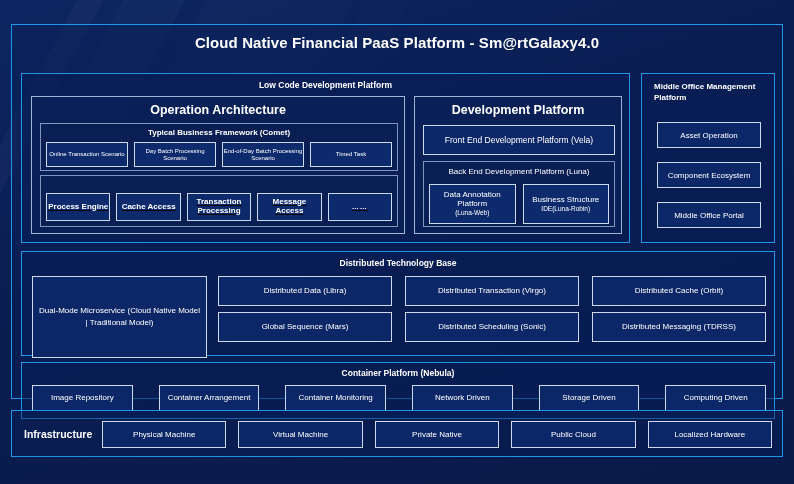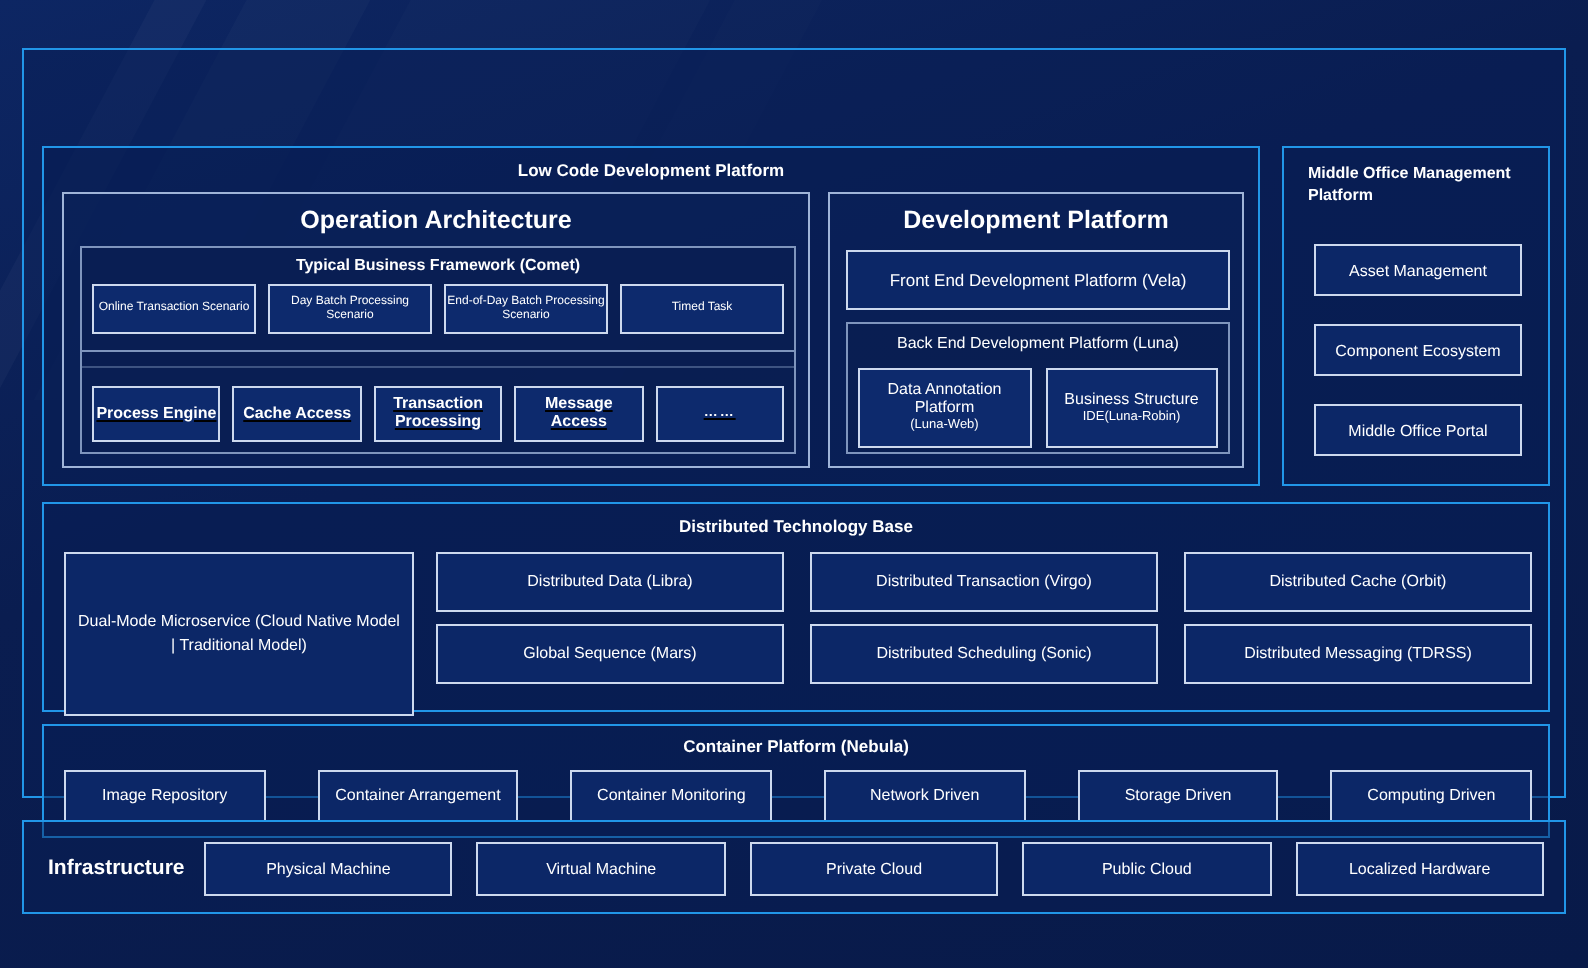--- a/index.html
+++ b/index.html
@@ -102,21 +102,21 @@
     position: absolute;
     border: 1px solid #7f95bd;
     background: rgba(9,29,80,0.55);
   }
   .sub-title {
     position: absolute; top: 4px; left: 0; width: 100%;
     text-align: center; color: #ffffff; font-weight: bold;
     font-size: 8px;
   }
 
-  #comet     { left: 8px; top: 26px; width: 358px; height: 61px; }
+  #comet     { left: 8px; top: 26px; width: 358px; height: 48px; }
   #gravity   { left: 8px; top: 78px; width: 358px; height: 52px; }
 
   .chip-row { position: absolute; top: 18px; left: 5px; right: 5px; display: flex; gap: 6px; }
   #comet .chip-row   { height: 25px; }
   #gravity .chip-row { height: 28px; top: 17px; text-decoration: underline; }
 
   .chip {
     flex: 1;
     border: 1px solid #cdd9ee;
     background: #0d2a6d;
@@ -251,20 +251,21 @@
 
 <div id="stage">
 
   <div class="sheen s1"></div>
   <div class="sheen s2"></div>
   <div class="sheen s3"></div>
   <div class="sheen s4"></div>
 
   <div id="main-frame">
 
+    <div id="page-title" class="hdr">Cloud Native Financial PaaS Platform - Sm@rtGalaxy4.0</div>
 
     <div id="lowcode" class="cyan-frame">
       <div id="lowcode-title" class="hdr">Low Code Development Platform</div>
 
       <div id="op-arch">
         <div id="op-arch-title" class="hdr">Operation Architecture</div>
 
         <div id="comet" class="sub-panel">
           <div class="sub-title">Typical Business Framework (Comet)</div>
           <div class="chip-row">
@@ -302,21 +303,21 @@
               <span>Business Structure</span>
               <span class="sm">IDE(Luna-Robin)</span>
             </div>
           </div>
         </div>
       </div>
     </div>
 
     <div id="middle-office" class="cyan-frame">
       <div id="middle-office-title">Middle Office Management Platform</div>
-      <div class="mo-box m0">Asset Management</div>
+      <div class="mo-box m0">Asset Operation</div>
       <div class="mo-box m1">Component Ecosystem</div>
       <div class="mo-box m2">Middle Office Portal</div>
     </div>
 
     <div id="dtb" class="cyan-frame">
       <div id="dtb-title" class="hdr">Distributed Technology Base</div>
       <div id="dual-mode">Dual-Mode Microservice (Cloud Native Model | Traditional Model)</div>
       <div id="dtb-grid">
         <div class="box">Distributed Data (Libra)</div>
         <div class="box">Distributed Transaction (Virgo)</div>
@@ -339,19 +340,19 @@
       </div>
     </div>
 
   </div>
 
   <div id="infra">
     <div id="infra-label">Infrastructure</div>
     <div id="infra-grid">
       <div class="box">Physical Machine</div>
       <div class="box">Virtual Machine</div>
-      <div class="box">Private Cloud</div>
+      <div class="box">Private Native</div>
       <div class="box">Public Cloud</div>
       <div class="box">Localized Hardware</div>
     </div>
   </div>
 
 </div>
 
 </body></html>

